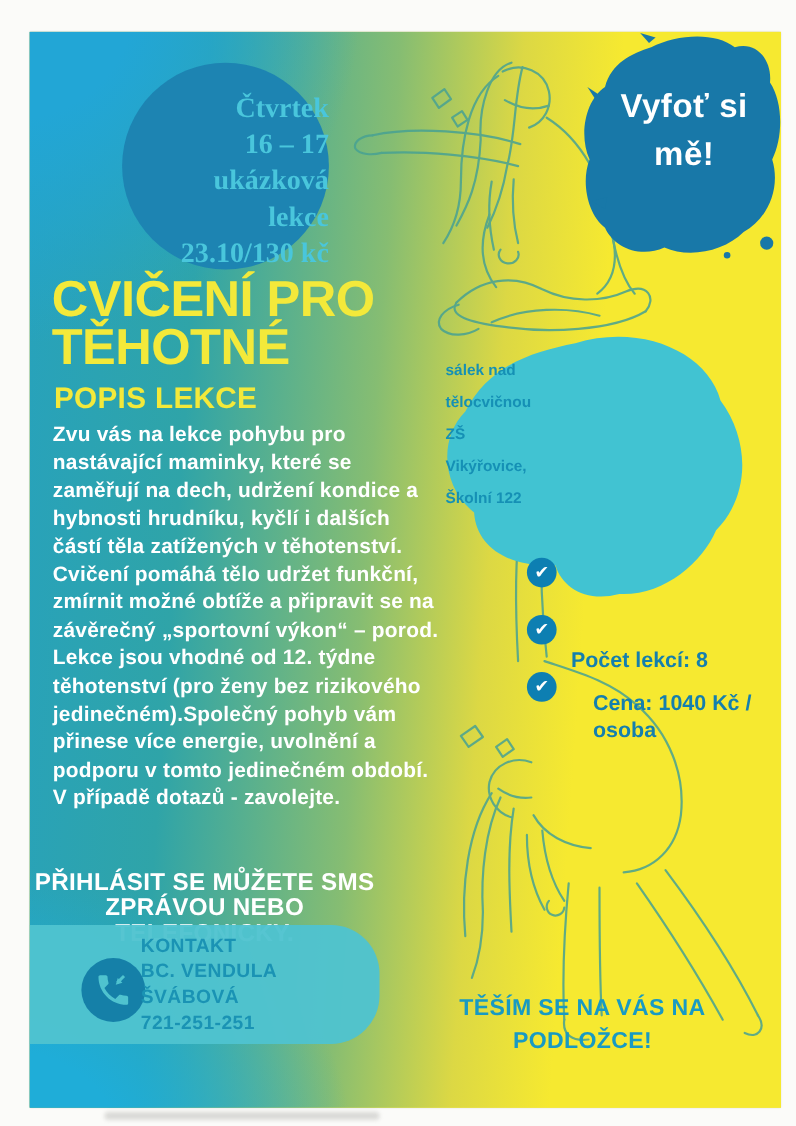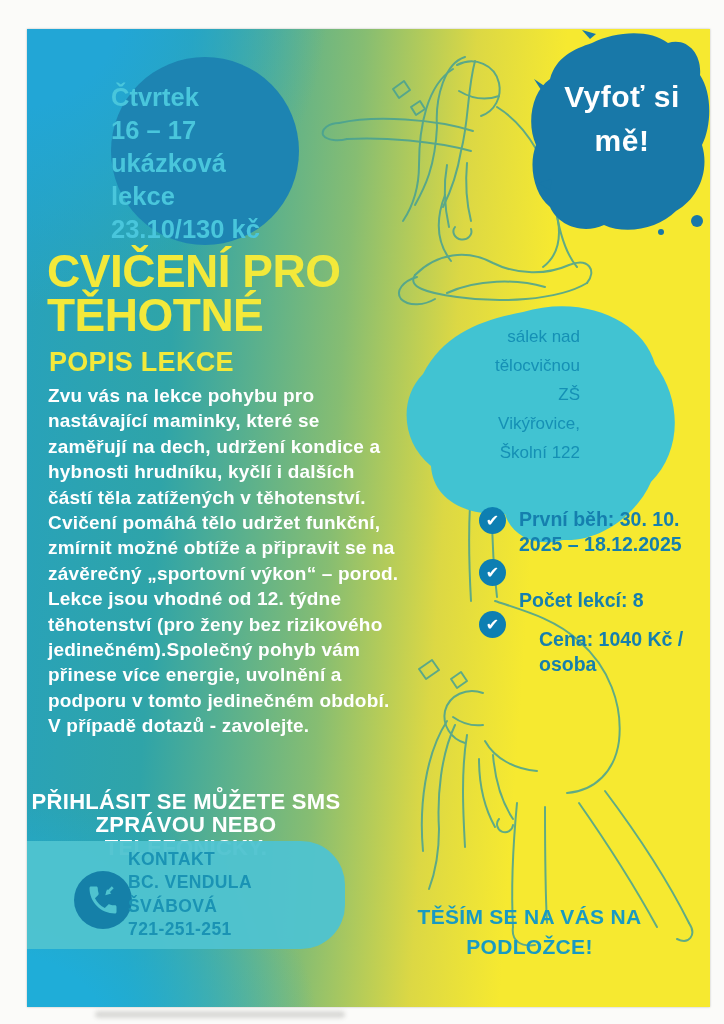--- a/index.html
+++ b/index.html
@@ -18,22 +18,22 @@
       linear-gradient(94deg,#27a2bd 0%,#2fa4a8 22%,#86bd72 45%,#dcd844 60%,#f6e930 72%);
     box-shadow:0 0 2px rgba(0,0,0,.25);
   }
   .abs{position:absolute;}
   svg{display:block;}
   
   .badge{
     left:84px;top:28px;width:188px;height:188px;border-radius:50%;
     background:var(--circle-blue,#1d84b2);
     color:var(--circle-text,#49c6dc);
-    font-weight:bold;font-size:25.5px;line-height:33px;text-align:left;
-    box-sizing:border-box;padding-top:24px;
+    font-weight:bold;font-size:25.5px;line-height:33px;text-align:right;
+    box-sizing:border-box;padding-top:24px;font-family:Liberation Serif, serif;
   }
   
   .splat-text{
     left:520px;top:46px;width:150px;text-align:center;
     color:#fff;font-weight:bold;font-size:30px;line-height:44px;letter-spacing:.5px;
   }
   
   .title{
     left:20px;top:220px;color:var(--title-yellow,#f3e93a);
     font-weight:bold;font-size:46px;line-height:44px;letter-spacing:-.5px;
@@ -41,23 +41,23 @@
   .popis{
     left:22px;top:318px;color:var(--title-yellow,#f3e93a);
     font-weight:bold;font-size:27px;letter-spacing:.3px;
   }
   .para{
     left:21px;top:354px;width:368px;color:#fff;
     font-weight:bold;font-size:19px;line-height:25.4px;letter-spacing:.2px;
   }
   
   .loc-text{
-    left:378px;top:293px;width:175px;text-align:right;
+    left:378px;top:293px;width:175px;text-align:left;
     color:var(--blob-text,#1590b5);
-    font-weight:normal;font-size:17px;line-height:29px;
+    font-weight:bold;font-size:14px;line-height:29px;
   }
   
   .detail{position:absolute;left:452px;display:flex;gap:13px;align-items:flex-start;}
   .check{
     flex:0 0 auto;width:27px;height:27px;border-radius:50%;
     background:var(--check-fill,#0d7fb2);color:#fff;
     font-size:16px;font-weight:bold;line-height:27px;text-align:center;
   }
   .detail .txt{
     width:182px;color:var(--detail-text,#157fae);
@@ -205,21 +205,20 @@
   <div class="abs loc-text">
       <div>sálek nad</div>
       <div>tělocvičnou</div>
       <div>ZŠ</div>
       <div>Vikýřovice,</div>
       <div>Školní 122</div>
     </div>
 
   <div class="detail d1">
     <span class="check">✔</span>
-    <span class="txt">První běh: 30. 10. 2025 – 18.12.2025</span>
   </div>
   <div class="detail d2">
     <span class="check">✔</span>
     <span class="txt">Počet lekcí: 8</span>
   </div>
   <div class="detail d3">
     <span class="check">✔</span>
     <span class="txt">Cena: 1040 Kč / osoba</span>
   </div>
 

